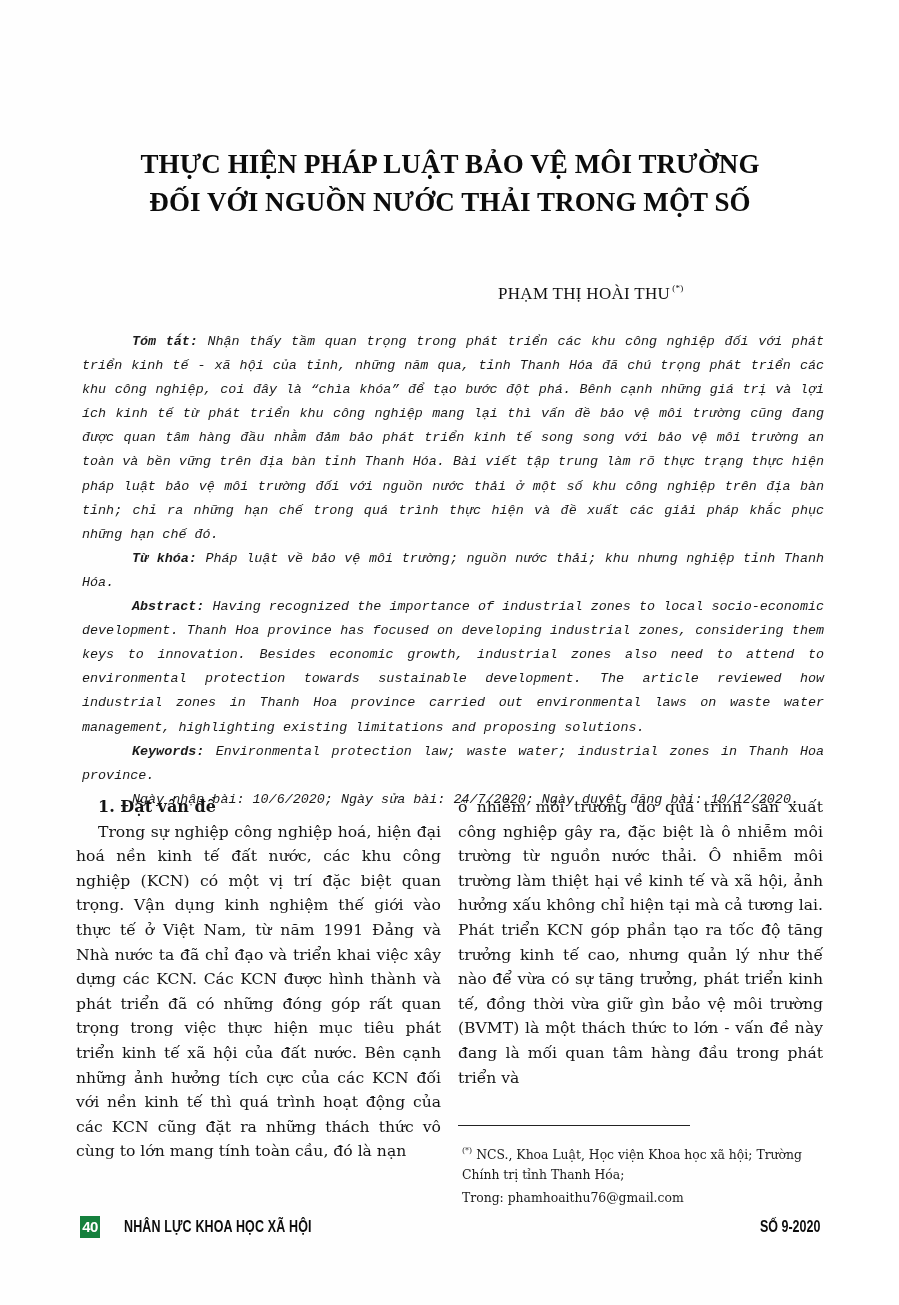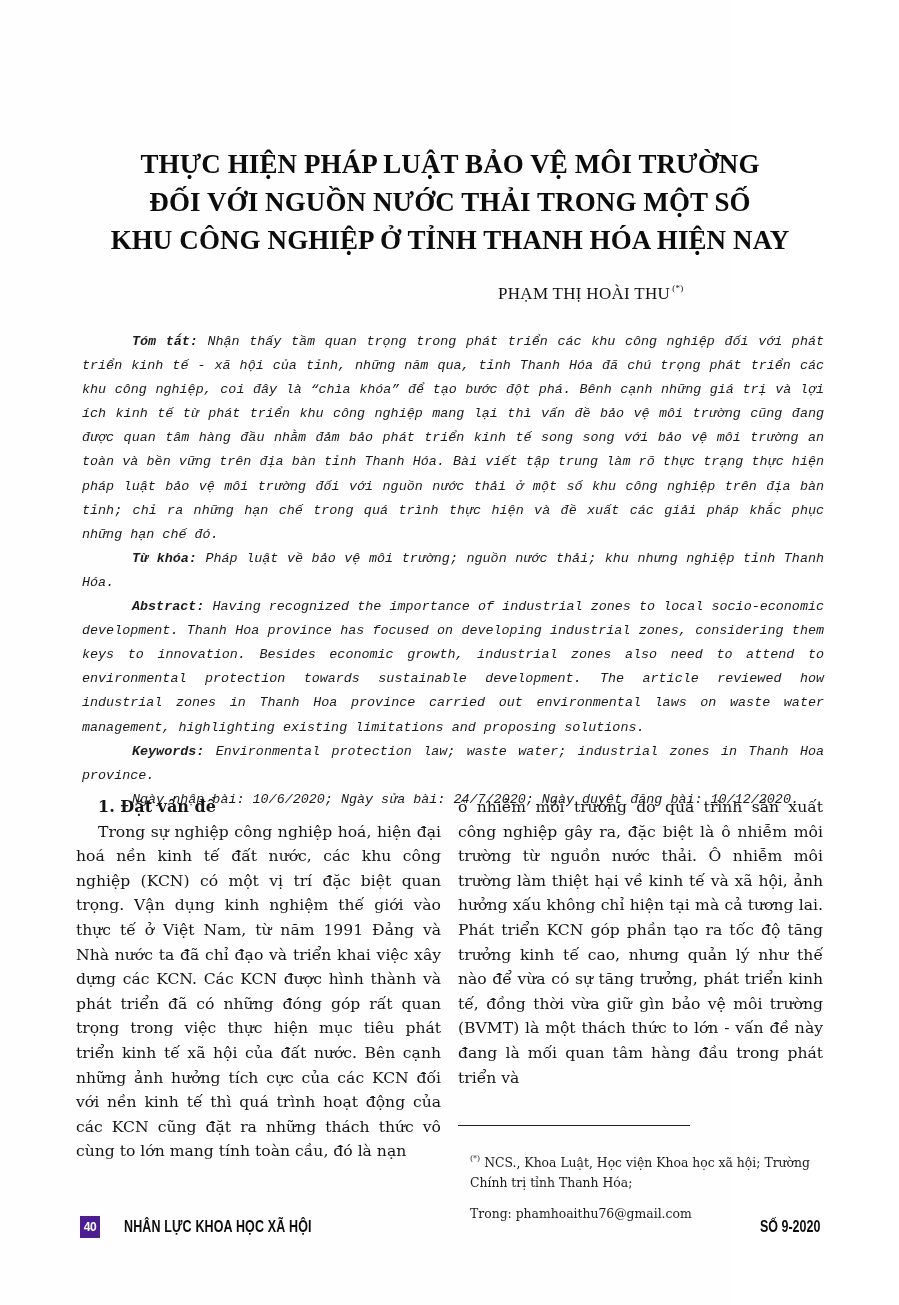--- a/index.html
+++ b/index.html
@@ -21,39 +21,38 @@
     .col { position: absolute; top: 795px; width: 365px; font-family: "DejaVu Serif", serif; font-size: 15.6px; line-height: 24.6px; color: #141414; text-align: justify; }
     .col-left { left: 76px; }
     .col-right { left: 458px; }
     .col p { margin: 0; }
     .col .indent { text-indent: 22px; }
     .section-heading { font-weight: bold; font-size: 16px; margin: 0; padding-left: 22px; }
 
     .fn-rule { position: absolute; left: 458px; top: 1125px; width: 232px; height: 0; border-top: 1.5px solid #222; }
     .footnote { position: absolute; left: 458px; top: 1137px; width: 370px; font-family: "DejaVu Serif", serif; font-size: 12.4px; line-height: 19.5px; color: #1a1a1a; }
     .footnote sup { font-size: 8px; vertical-align: 6px; }
-    .footnote p { margin: 12px; }
+    .footnote p { margin: 4px; }
 
     .footer { position: absolute; left: 80px; top: 1216px; width: 740px; height: 24px; }
-    .page-num { position: absolute; left: 0; top: 0; width: 20px; height: 22px; background: #4c1d95; color: #fff;
-      font-family: "Liberation Sans", sans-serif; font-weight: bold; font-size: 12px; line-height: 22px; text-align: center; letter-spacing: -0.5px; }
+    .page-num { position: absolute; left: 0; top: 0; width: 20px; height: 22px; background: #15803d; color: #fff;
+      font-family: "Liberation Sans", sans-serif; font-weight: bold; font-size: 15px; line-height: 22px; text-align: center; letter-spacing: -0.5px; }
     .journal { position: absolute; left: 44px; top: 1px; font-family: "Liberation Sans", sans-serif; font-weight: bold; font-size: 16px; line-height: 20px;
       transform: scaleX(0.78); transform-origin: left center; white-space: nowrap; color: #0d0d0d; letter-spacing: 0.2px; }
     .issue { position: absolute; right: 0; top: 1px; font-family: "Liberation Sans", sans-serif; font-weight: bold; font-size: 16px; line-height: 20px;
       transform: scaleX(0.78); transform-origin: right center; white-space: nowrap; color: #0d0d0d; }
   </style>
 </head>
 <body>
 
 <div class="page">
 
   <div class="title">
     <div>THỰC HIỆN PHÁP LUẬT BẢO VỆ MÔI TRƯỜNG</div>
     <div>ĐỐI VỚI NGUỒN NƯỚC THẢI TRONG MỘT SỐ</div>
-    <div>KHU CÔNG NGHIỆP Ở TỈNH THANH HÓA HIỆN NAY</div>
   </div>
 
   <div class="author">
     <span>PHẠM THỊ HOÀI THU</span><sup>(*)</sup>
   </div>
 
   <div class="abstract-block">
     <p><span class="lbl">Tóm tắt:</span><span> Nhận thấy tầm quan trọng trong phát triển các khu công nghiệp đối với phát triển kinh tế - xã hội của tỉnh, những năm qua, tỉnh Thanh Hóa đã chú trọng phát triển các khu công nghiệp, coi đây là “chìa khóa” để tạo bước đột phá. Bênh cạnh những giá trị và lợi ích kinh tế từ phát triển khu công nghiệp mang lại thì vấn đề bảo vệ môi trường cũng đang được quan tâm hàng đầu nhằm đảm bảo phát triển kinh tế song song với bảo vệ môi trường an toàn và bền vững trên địa bàn tỉnh Thanh Hóa. Bài viết tập trung làm rõ thực trạng thực hiện pháp luật bảo vệ môi trường đối với nguồn nước thải ở một số khu công nghiệp trên địa bàn tỉnh; chỉ ra những hạn chế trong quá trình thực hiện và đề xuất các giải pháp khắc phục những hạn chế đó.</span></p>
     <p><span class="lbl">Từ khóa:</span><span> Pháp luật về bảo vệ môi trường; nguồn nước thải; khu nhưng nghiệp tỉnh Thanh Hóa.</span></p>
     <p><span class="lbl">Abstract:</span><span> Having recognized the importance of industrial zones to local socio-economic development. Thanh Hoa province has focused on developing industrial zones, considering them keys to innovation. Besides economic growth, industrial zones also need to attend to environmental protection towards sustainable development. The article reviewed how industrial zones in Thanh Hoa province carried out environmental laws on waste water management, highlighting existing limitations and proposing solutions.</span></p>

